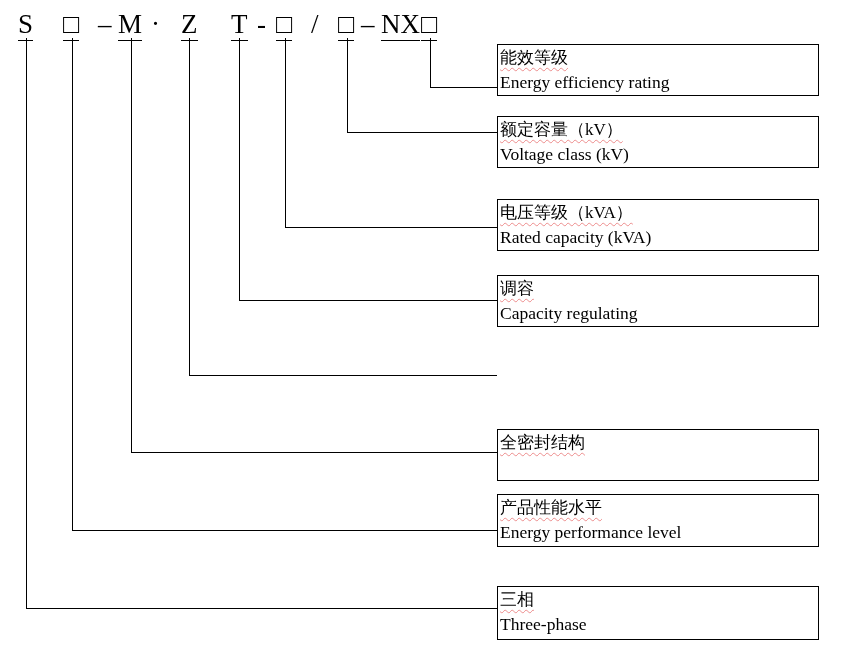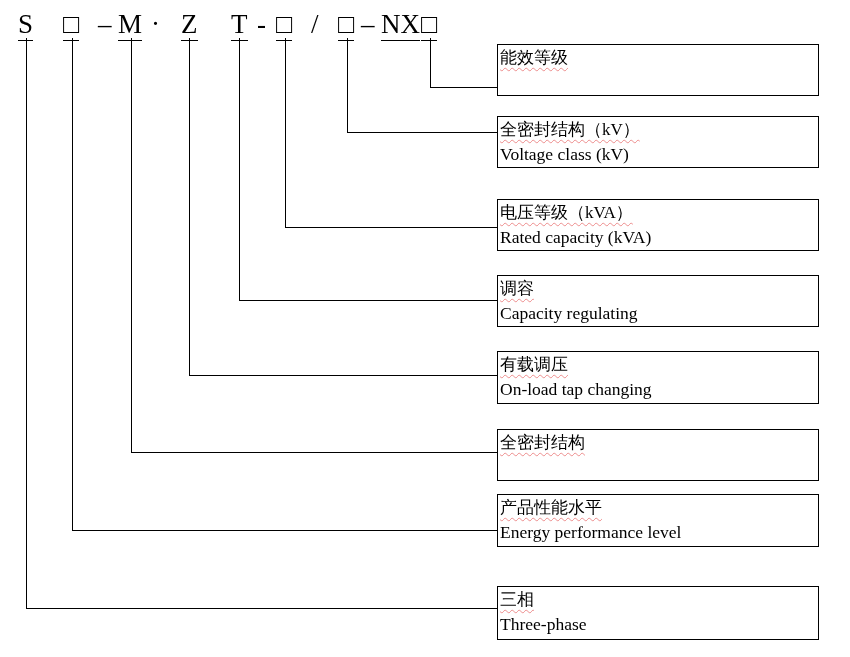--- a/index.html
+++ b/index.html
@@ -75,41 +75,38 @@
   <div class="conn" style="left:347px; top:38px; width:150px; height:95px"></div>
   <div class="conn" style="left:285px; top:38px; width:212px; height:190px"></div>
   <div class="conn" style="left:239px; top:38px; width:258px; height:263px"></div>
   <div class="conn" style="left:189px; top:38px; width:308px; height:338px"></div>
   <div class="conn" style="left:131px; top:38px; width:366px; height:415px"></div>
   <div class="conn" style="left:72px;  top:38px; width:425px; height:493px"></div>
   <div class="conn" style="left:26px;  top:38px; width:471px; height:571px"></div>
 
   <div class="label-box" style="top:44px;  height:52px">
     <div class="label-zh">能效等级</div>
+    <div class="label-en">Energy efficiency rating</div>
   </div>
 
   <div class="label-box" style="top:116px; height:52px">
-    <div class="label-zh">全密封结构（kV）</div>
+    <div class="label-zh">额定容量（kV）</div>
     <div class="label-en">Voltage class (kV)</div>
   </div>
 
   <div class="label-box" style="top:199px; height:52px">
     <div class="label-zh">电压等级（kVA）</div>
     <div class="label-en">Rated capacity (kVA)</div>
   </div>
 
   <div class="label-box" style="top:275px; height:52px">
     <div class="label-zh">调容</div>
     <div class="label-en">Capacity regulating</div>
   </div>
 
-  <div class="label-box" style="top:351px; height:53px">
-    <div class="label-zh">有载调压</div>
-    <div class="label-en">On-load tap changing</div>
-  </div>
 
   <div class="label-box" style="top:429px; height:52px">
     <div class="label-zh">全密封结构</div>
   </div>
 
   <div class="label-box" style="top:494px; height:53px">
     <div class="label-zh">产品性能水平</div>
     <div class="label-en">Energy performance level</div>
   </div>
 

